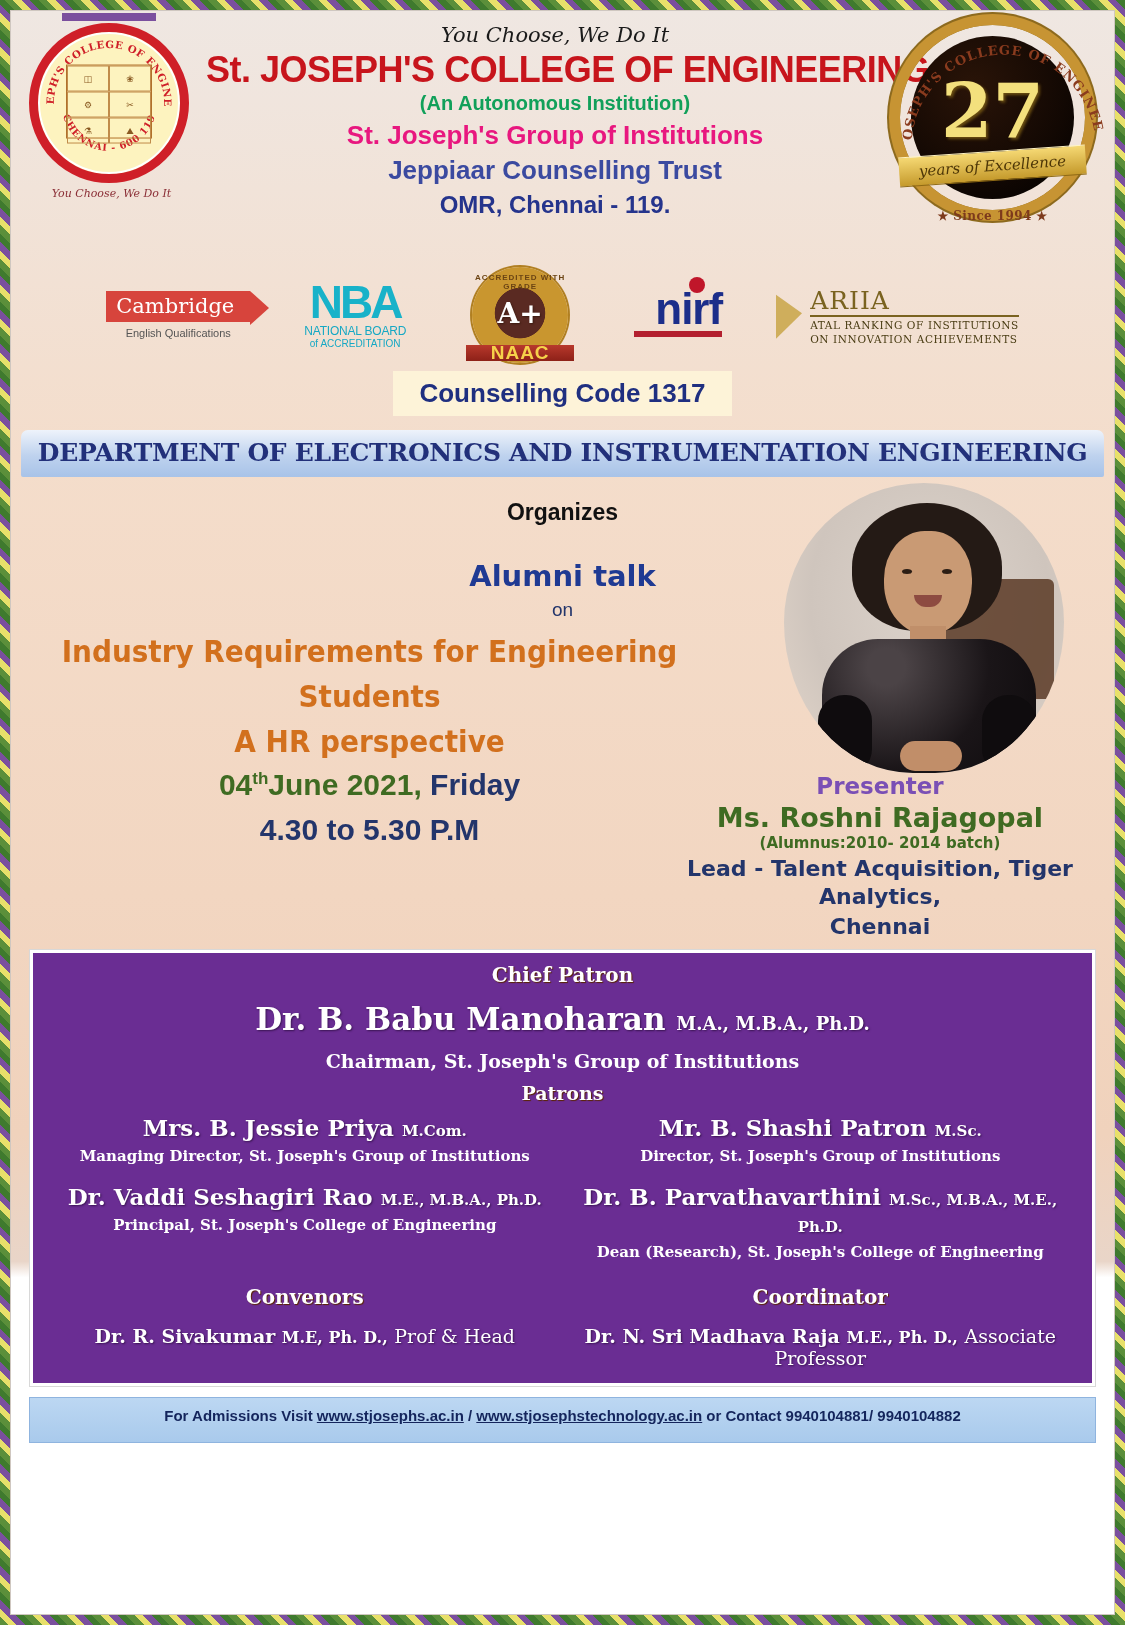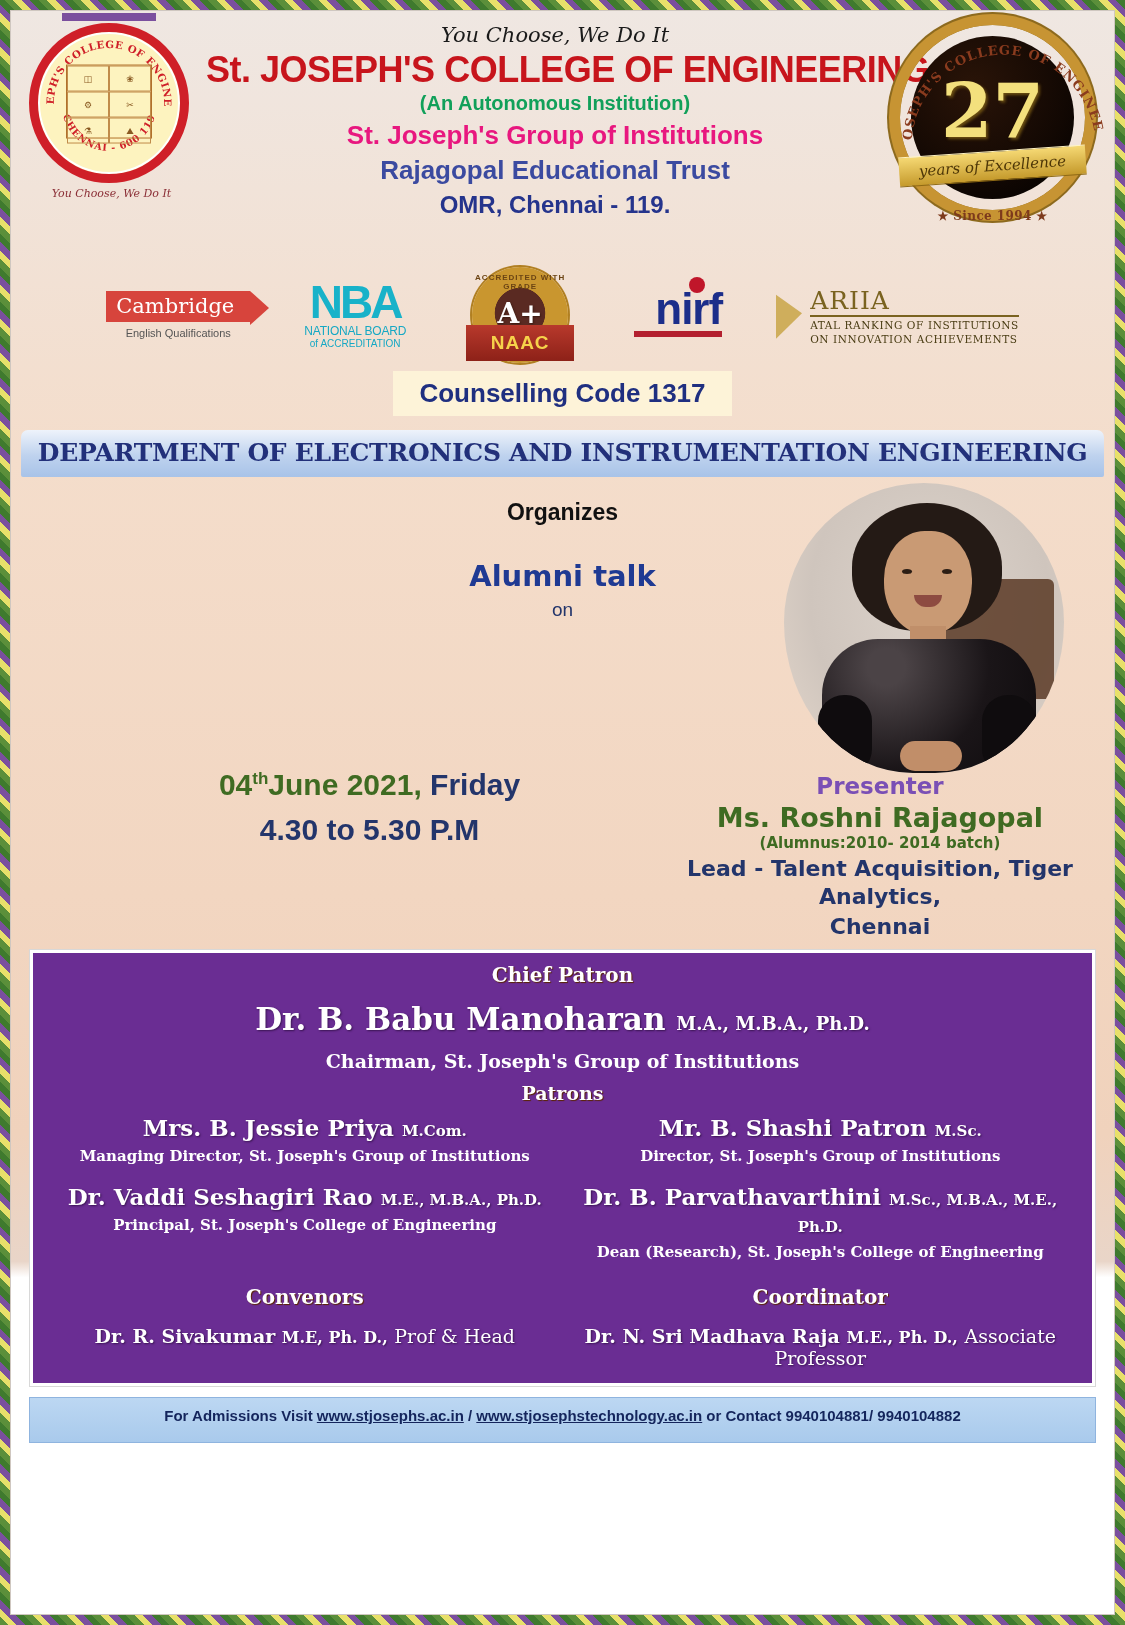--- a/index.html
+++ b/index.html
@@ -126,21 +126,21 @@
   .naac-accredited {
     position: absolute; left: 0; top: 6px; width: 120px; text-align: center;
     font-size: 8px; font-weight: bold; color: #6b4414; letter-spacing: 1px;
   }
   .naac-grade {
     position: absolute; left: 0; top: 30px; width: 120px; text-align: center;
     font-family: "DejaVu Serif", serif; font-size: 28px; font-weight: bold; color: #fff;
     text-shadow: 1px 1px 2px #3a1a10;
   }
   .naac-ribbon {
-    position: absolute; left: 6px; bottom: 2px; width: 108px; height: 36px;
+    position: absolute; left: 6px; bottom: 2px; width: 108px; height: 16px;
     background: linear-gradient(180deg,#b8392c,#8d2118);
     display: flex; align-items: center; justify-content: center;
     font-weight: bold; font-size: 19px; color: #f6d24a; letter-spacing: 1px; margin-top: 28px;
   }
   .nirf { text-align: right; text-decoration: underline; }
   .nirf-mark { font-size: 44px; font-weight: bold; color: #1c2e8a; letter-spacing: -1px; line-height: .9; position: relative; display:inline-block;}
   .nirf-dot { position: absolute; left: 34px; top: -12px; width: 16px; height: 16px; border-radius: 50%; background: #c0162a; }
   .nirf-book { width: 88px; height: 10px; margin: 2px auto 0;
     border-top: 3px solid #b3202f; border-radius: 0 0 40% 40%; background: linear-gradient(180deg,#b3202f 0 3px, transparent 3px); }
   .ariia { display: flex; align-items: center; gap: 8px; }
@@ -292,21 +292,21 @@
         </div>
       </div>
       <div class="seal-tag">You Choose, We Do It</div>
     </div>
 
     <div class="title-block">
       <div class="tagline">You Choose, We Do It</div>
       <div class="college">St. JOSEPH'S COLLEGE OF ENGINEERING</div>
       <div class="autonomous">(An Autonomous  Institution)</div>
       <div class="group">St. Joseph's Group of Institutions</div>
-      <div class="trust">Rajagopal Educational Trust</div>
+      <div class="trust">Jeppiaar Counselling Trust</div>
       <div class="omr">OMR, Chennai - 119.</div>
     </div>
 
     <div class="logo-right">
       <div class="badge27">
         <svg style="position:absolute;left:-11px;top:-11px;width:207px;height:207px" viewBox="0 0 207 207">
           <defs>
                 <path id="arcB" d="M 12,112 A 92,92 0 0 1 195,112"></path>
               </defs>
           <text font-family="DejaVu Serif, serif" font-size="13" font-weight="bold" fill="#8a3b1e" letter-spacing="1">
@@ -365,20 +365,24 @@
   <div class="deptbar">
     <span>DEPARTMENT OF ELECTRONICS AND INSTRUMENTATION ENGINEERING</span>
   </div>
 
   <div class="main">
 
     <div class="organizes">Organizes</div>
     <div class="alumni">Alumni talk</div>
     <div class="on">on</div>
 
+    <div class="topic">
+      <span>Industry Requirements for Engineering Students</span>
+      <span class="l2">A HR perspective</span>
+    </div>
 
     <div class="dateline">
       <div>
         <span class="d-green">04</span><span class="d-green sup">th</span><span class="d-green">June 2021,</span>
         <span class="d-blue">Friday</span>
       </div>
       <div class="d-blue">4.30 to 5.30 P.M</div>
     </div>
 
     <div class="photo">

